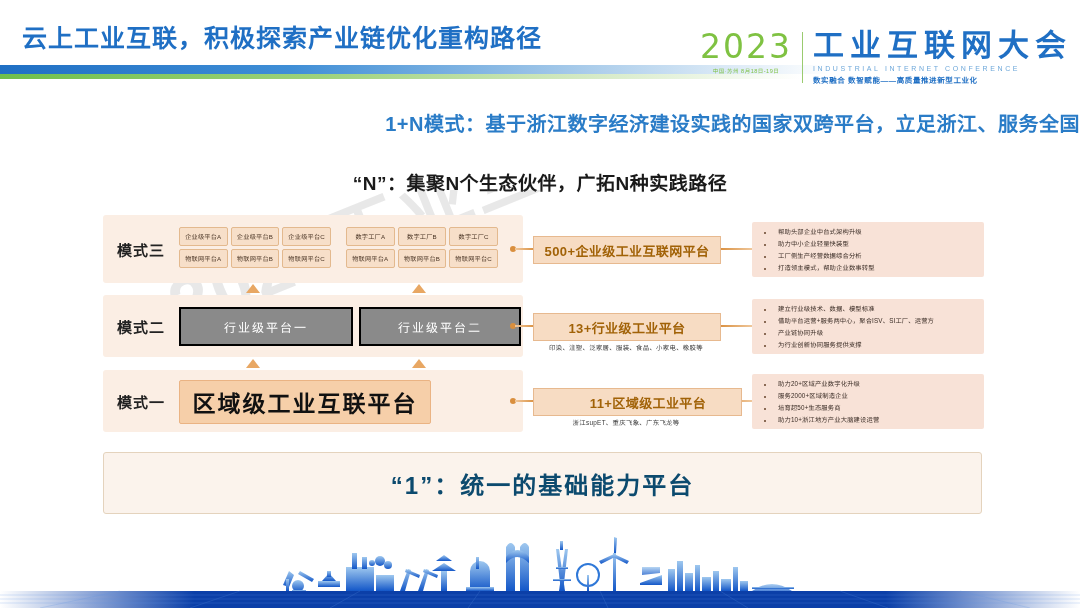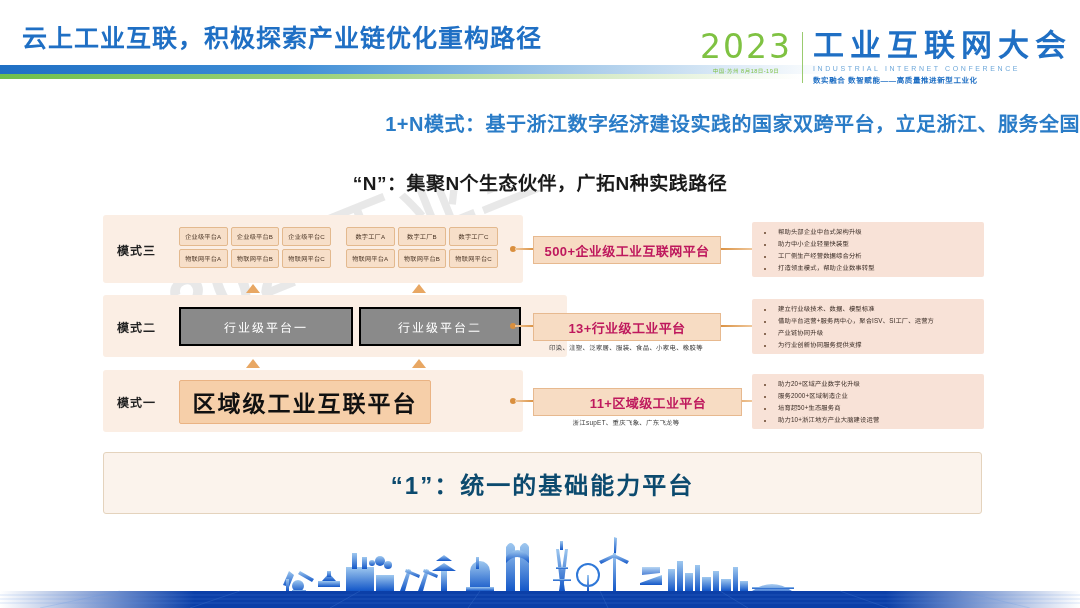--- a/index.html
+++ b/index.html
@@ -70,26 +70,26 @@
   }
 
   
   .diagram{position:absolute;left:0;top:205px;width:1080px;height:240px;}
 
   .mode-band{
     position:absolute;left:103px;width:420px;
     background:#fbeee4;border-radius:3px;
   }
   .band-1{top:10px;height:68px;}
-  .band-2{top:90px;height:62px;padding-left:44px;}
+  .band-2{top:90px;height:62px;}
   .band-3{top:165px;height:62px;}
 
   .mode-label{
     position:absolute;left:14px;top:50%;transform:translateY(-50%);
-    font-size:12px;font-weight:700;color:#222;letter-spacing:1px;
+    font-size:15px;font-weight:700;color:#222;letter-spacing:1px;
   }
 
   
   .chip-group{position:absolute;top:12px;display:grid;grid-template-columns:repeat(3,1fr);gap:3px;}
   .chip-group.g1{left:76px;width:152px;}
   .chip-group.g2{left:243px;width:152px;}
   .chip{
     background:#f7dfc9;border:1px solid #e3b98e;border-radius:2px;
     height:17px;display:flex;align-items:center;justify-content:center;
     font-size:6.2px;color:#4a3525;letter-spacing:.2px;white-space:nowrap;
@@ -118,21 +118,21 @@
     position:absolute;width:0;height:0;
     border-left:7px solid transparent;border-right:7px solid transparent;
     border-bottom:9px solid #e8a763;
   }
 
   
   .pill{
     position:absolute;left:533px;width:186px;height:26px;
     background:#f7dcc3;border:1px solid #e7b98f;
     display:flex;align-items:center;justify-content:center;
-    font-size:13px;font-weight:700;color:#be185d;letter-spacing:.4px;white-space:nowrap;
+    font-size:13px;font-weight:700;color:#a16207;letter-spacing:.4px;white-space:nowrap;
   }
   .pill.p1{top:31px;}
   .pill.p2{top:108px;}
   .pill.p3{top:183px;padding-left:21px;}
   .pill-note{
     position:absolute;left:500px;width:252px;text-align:center;
     font-size:6.4px;color:#3a3a3a;letter-spacing:.3px;white-space:nowrap;
   }
   .pill-note.n2{top:138px;}
   .pill-note.n3{top:213px;}

